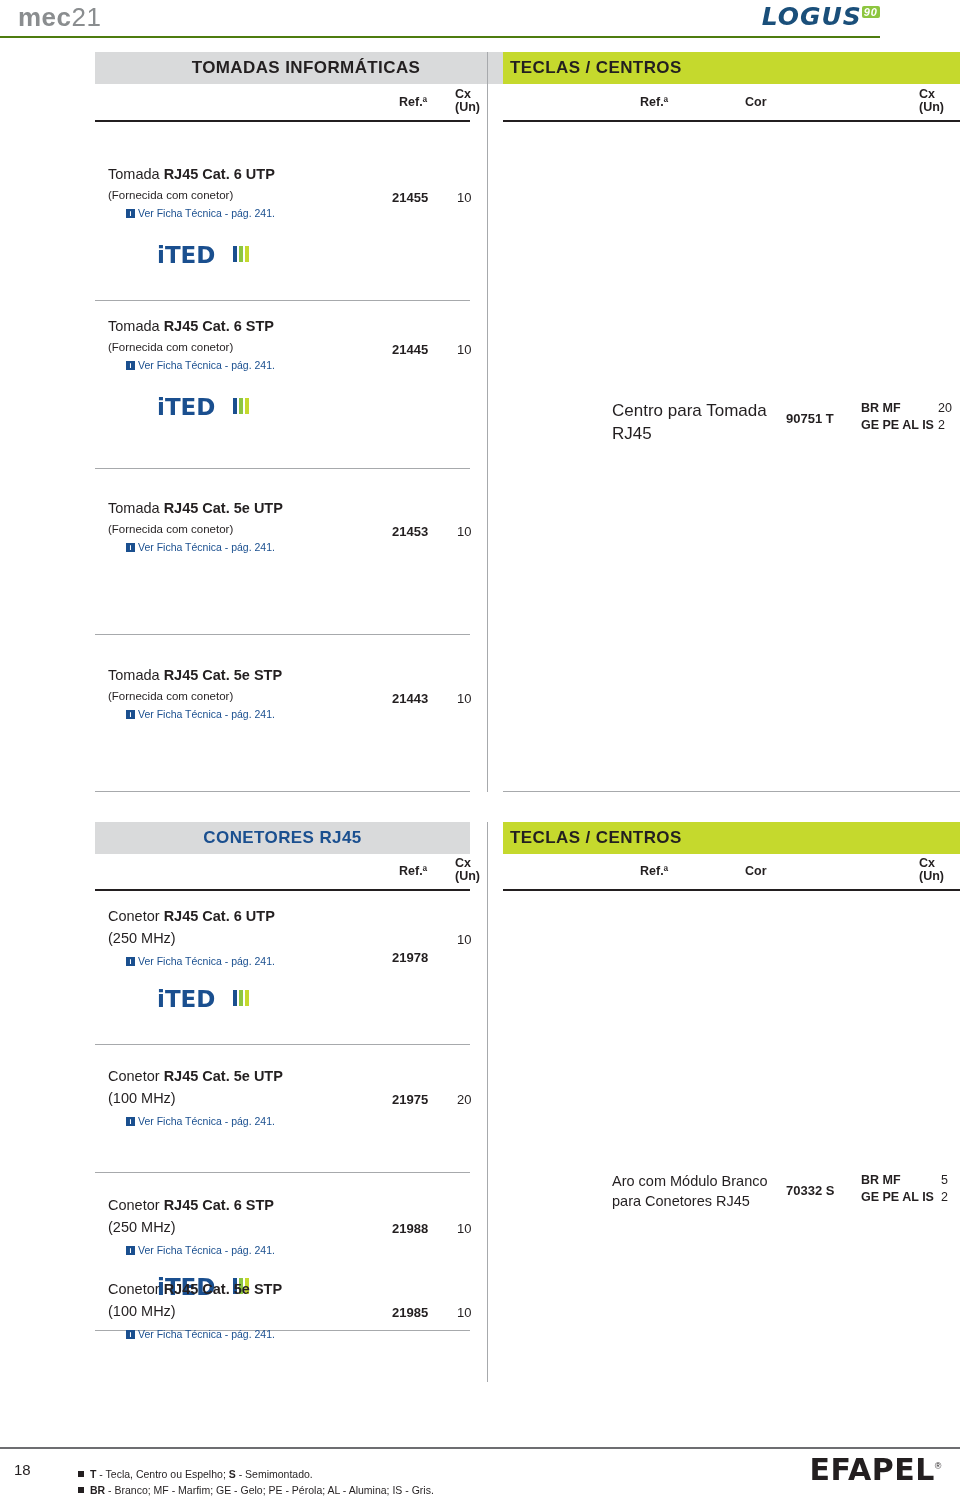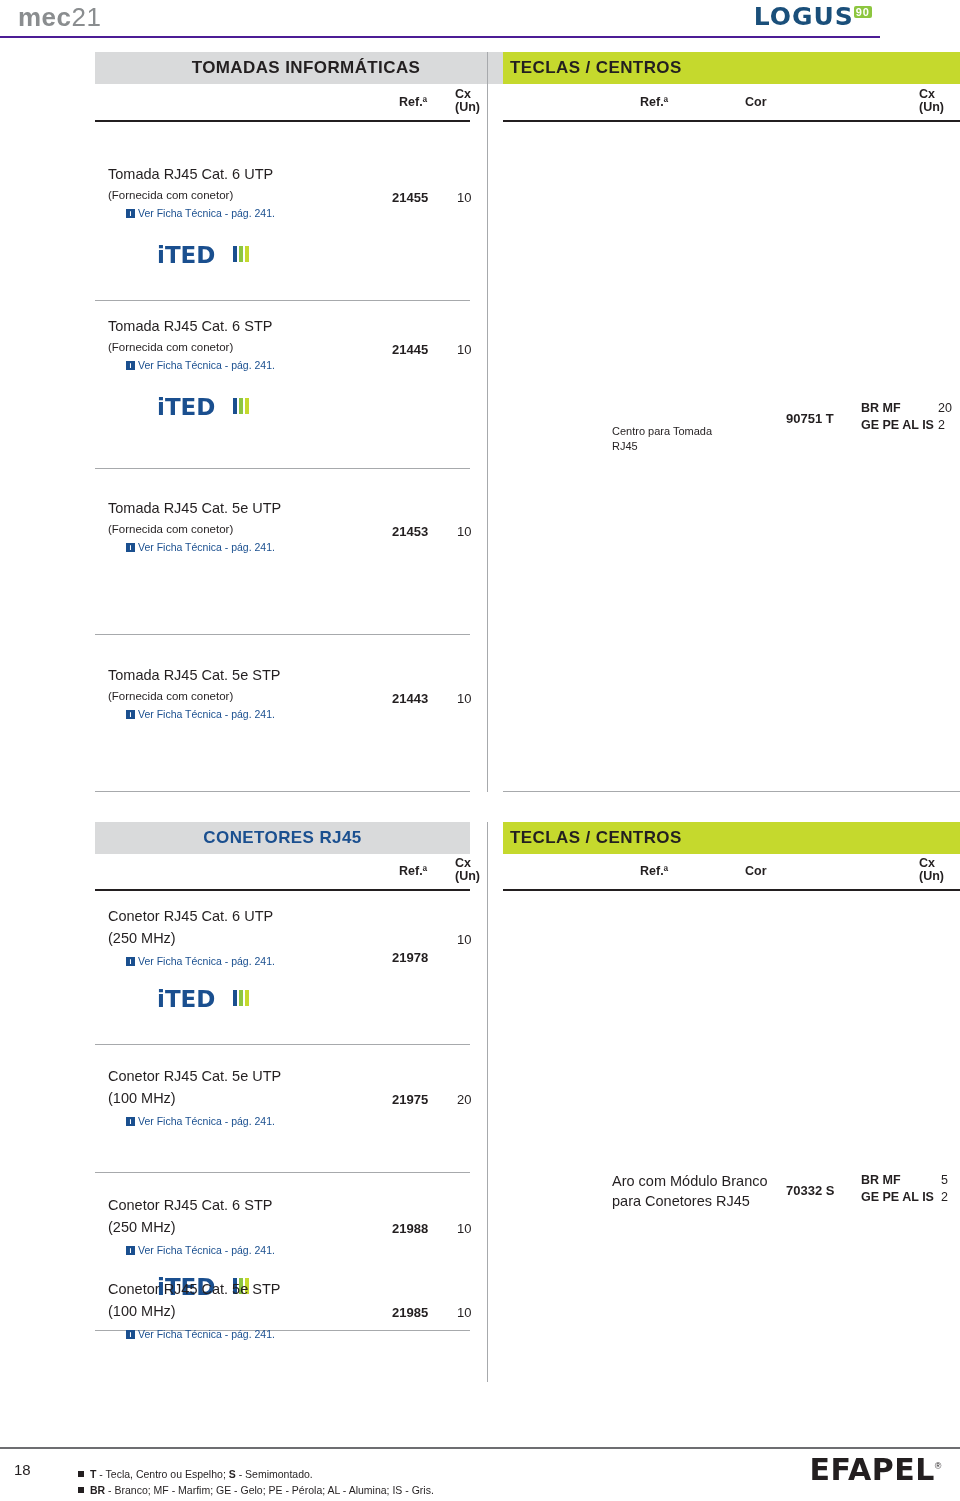--- a/index.html
+++ b/index.html
@@ -12,42 +12,43 @@
     color: #231f20;
     position: relative;
     overflow: hidden;
   }
 
   
   .page-header {
     position: absolute;
     left: 0; top: 0;
     width: 880px; height: 38px;
-    border-bottom: 2px solid #4c1d95;
+    border-bottom: 2px solid #4d7c0f;
   }
   .brand-mec {
     position: absolute;
     left: 18px; top: 2px;
     font-size: 26px;
     font-weight: bold;
     color: #8a8d8f;
     letter-spacing: 0.5px;
   }
   .brand-mec .num {
     font-weight: normal;
     color: #8a8d8f;
   }
   .logus-logo {
     position: absolute;
-    right: 8px; top: 2px;
+    right: 0; top: 2px;
     font-size: 25px;
     font-weight: bold;
     letter-spacing: 1px;
     color: #1a4f7a;
     font-family: "DejaVu Sans", sans-serif;
+    font-style: italic;
   }
   .logus-logo .sup {
     font-size: 11px;
     vertical-align: super;
     background: #8dc63f;
     color: #ffffff;
     padding: 0 2px;
     border-radius: 2px;
     font-family: "Liberation Sans", sans-serif;
   }
@@ -98,21 +99,21 @@
     width: 1px;
   }
 
   
   .prod-title {
     position: absolute;
     font-size: 14.5px;
     color: #231f20;
     white-space: nowrap;
   }
-  .prod-title b { font-weight: normal; }
+  .prod-title b { font-weight: bold; }
   .prod-sub {
     position: absolute;
     font-size: 11.5px;
     color: #231f20;
     white-space: nowrap;
   }
   .ficha {
     position: absolute;
     font-size: 10.5px;
     color: #1a4f8f;
@@ -259,21 +260,21 @@
 <div class="ref" style="left:392px; top:342px;">21445</div>
 <div class="qty" style="left:457px; top:342px;">10</div>
 <svg class="ited" style="left:155px; top:392px;" viewBox="0 0 104 30">
   <text x="2" y="23" font-family="DejaVu Sans, sans-serif" font-size="23" font-weight="bold" fill="#1a4f8f">iTED</text>
   <rect x="78" y="6" width="4" height="16" fill="#1a4f8f"></rect>
   <rect x="84" y="6" width="4" height="16" fill="#8dc63f"></rect>
   <rect x="90" y="6" width="4" height="16" fill="#c5d92d"></rect>
 </svg>
 <div class="rule-thin" style="left:95px; top:468px; width:375px;"></div>
 
-<div class="cor" style="left:612px; top:424px; font-size:11px;">
+<div class="cor" style="left:612px; top:400px; font-size:17px;">
   <span>Centro para Tomada</span><br><span>RJ45</span>
 </div>
 <div class="ref" style="left:786px; top:411px;">90751 T</div>
 <div class="cor" style="left:861px; top:400px;">
   <b>BR MF</b><br><b>GE PE AL IS</b>
 </div>
 <div class="cor" style="left:938px; top:400px;">
   <span>20</span><br><span>2</span>
 </div>
 

